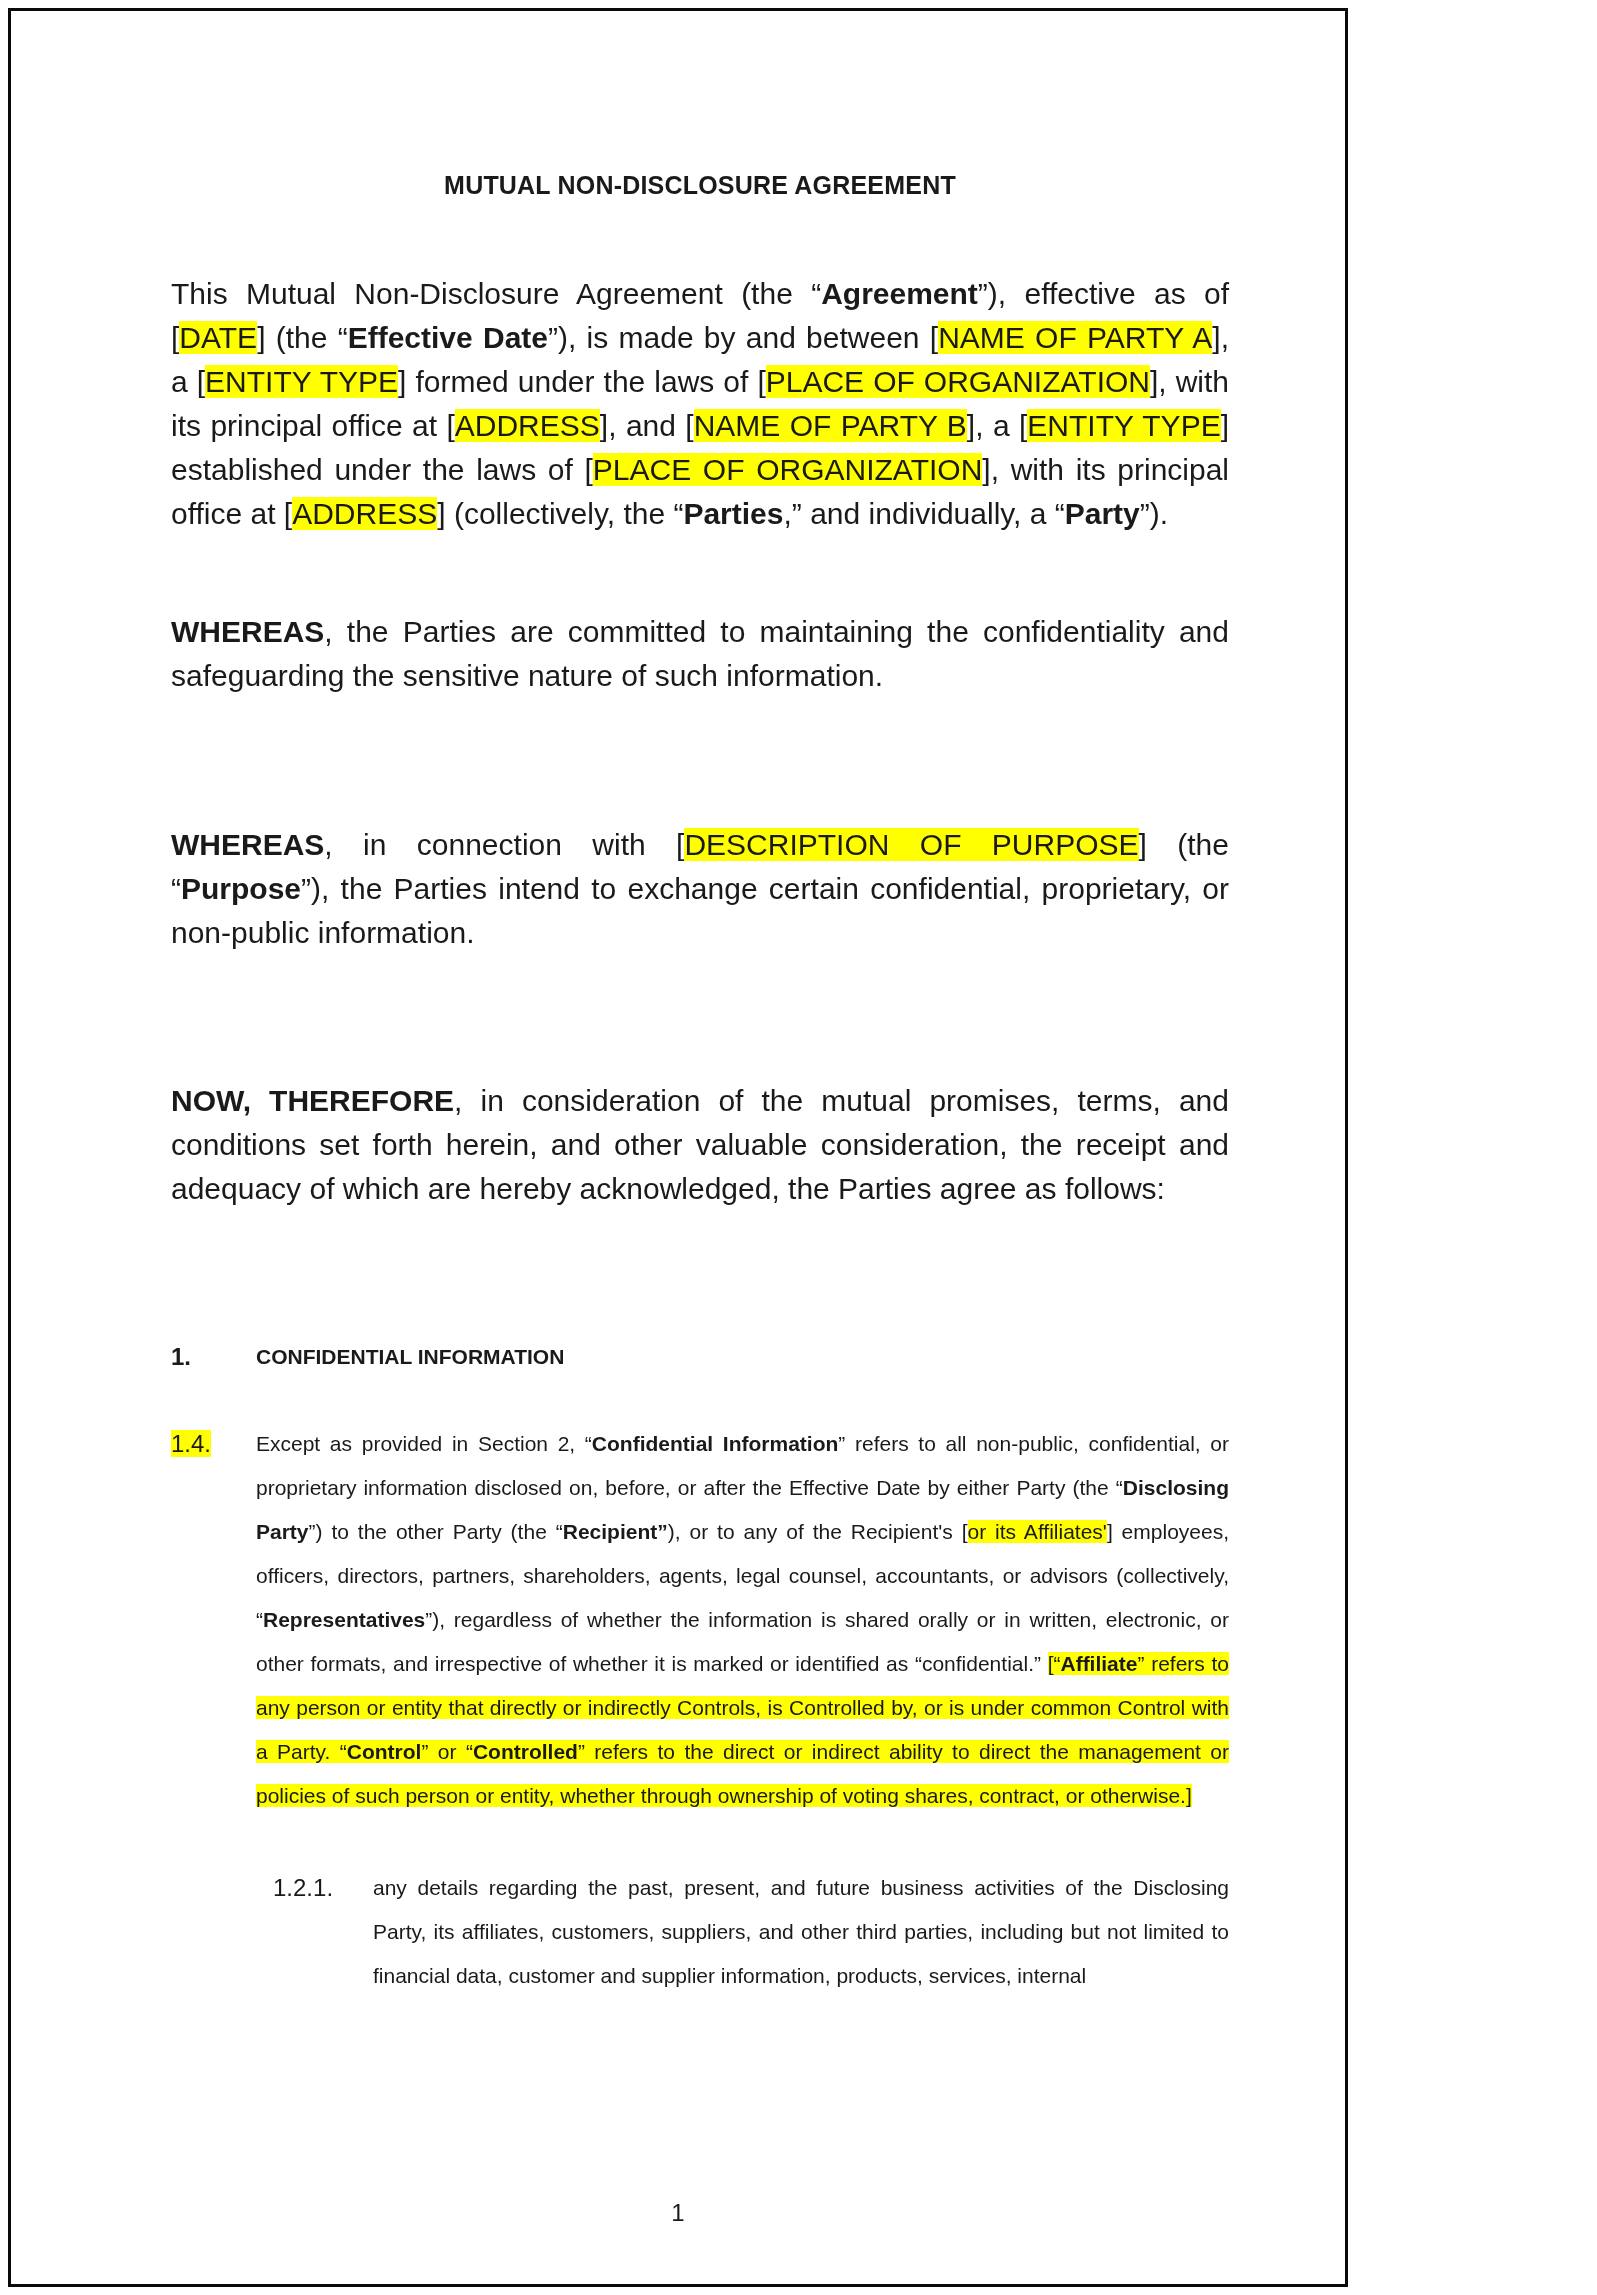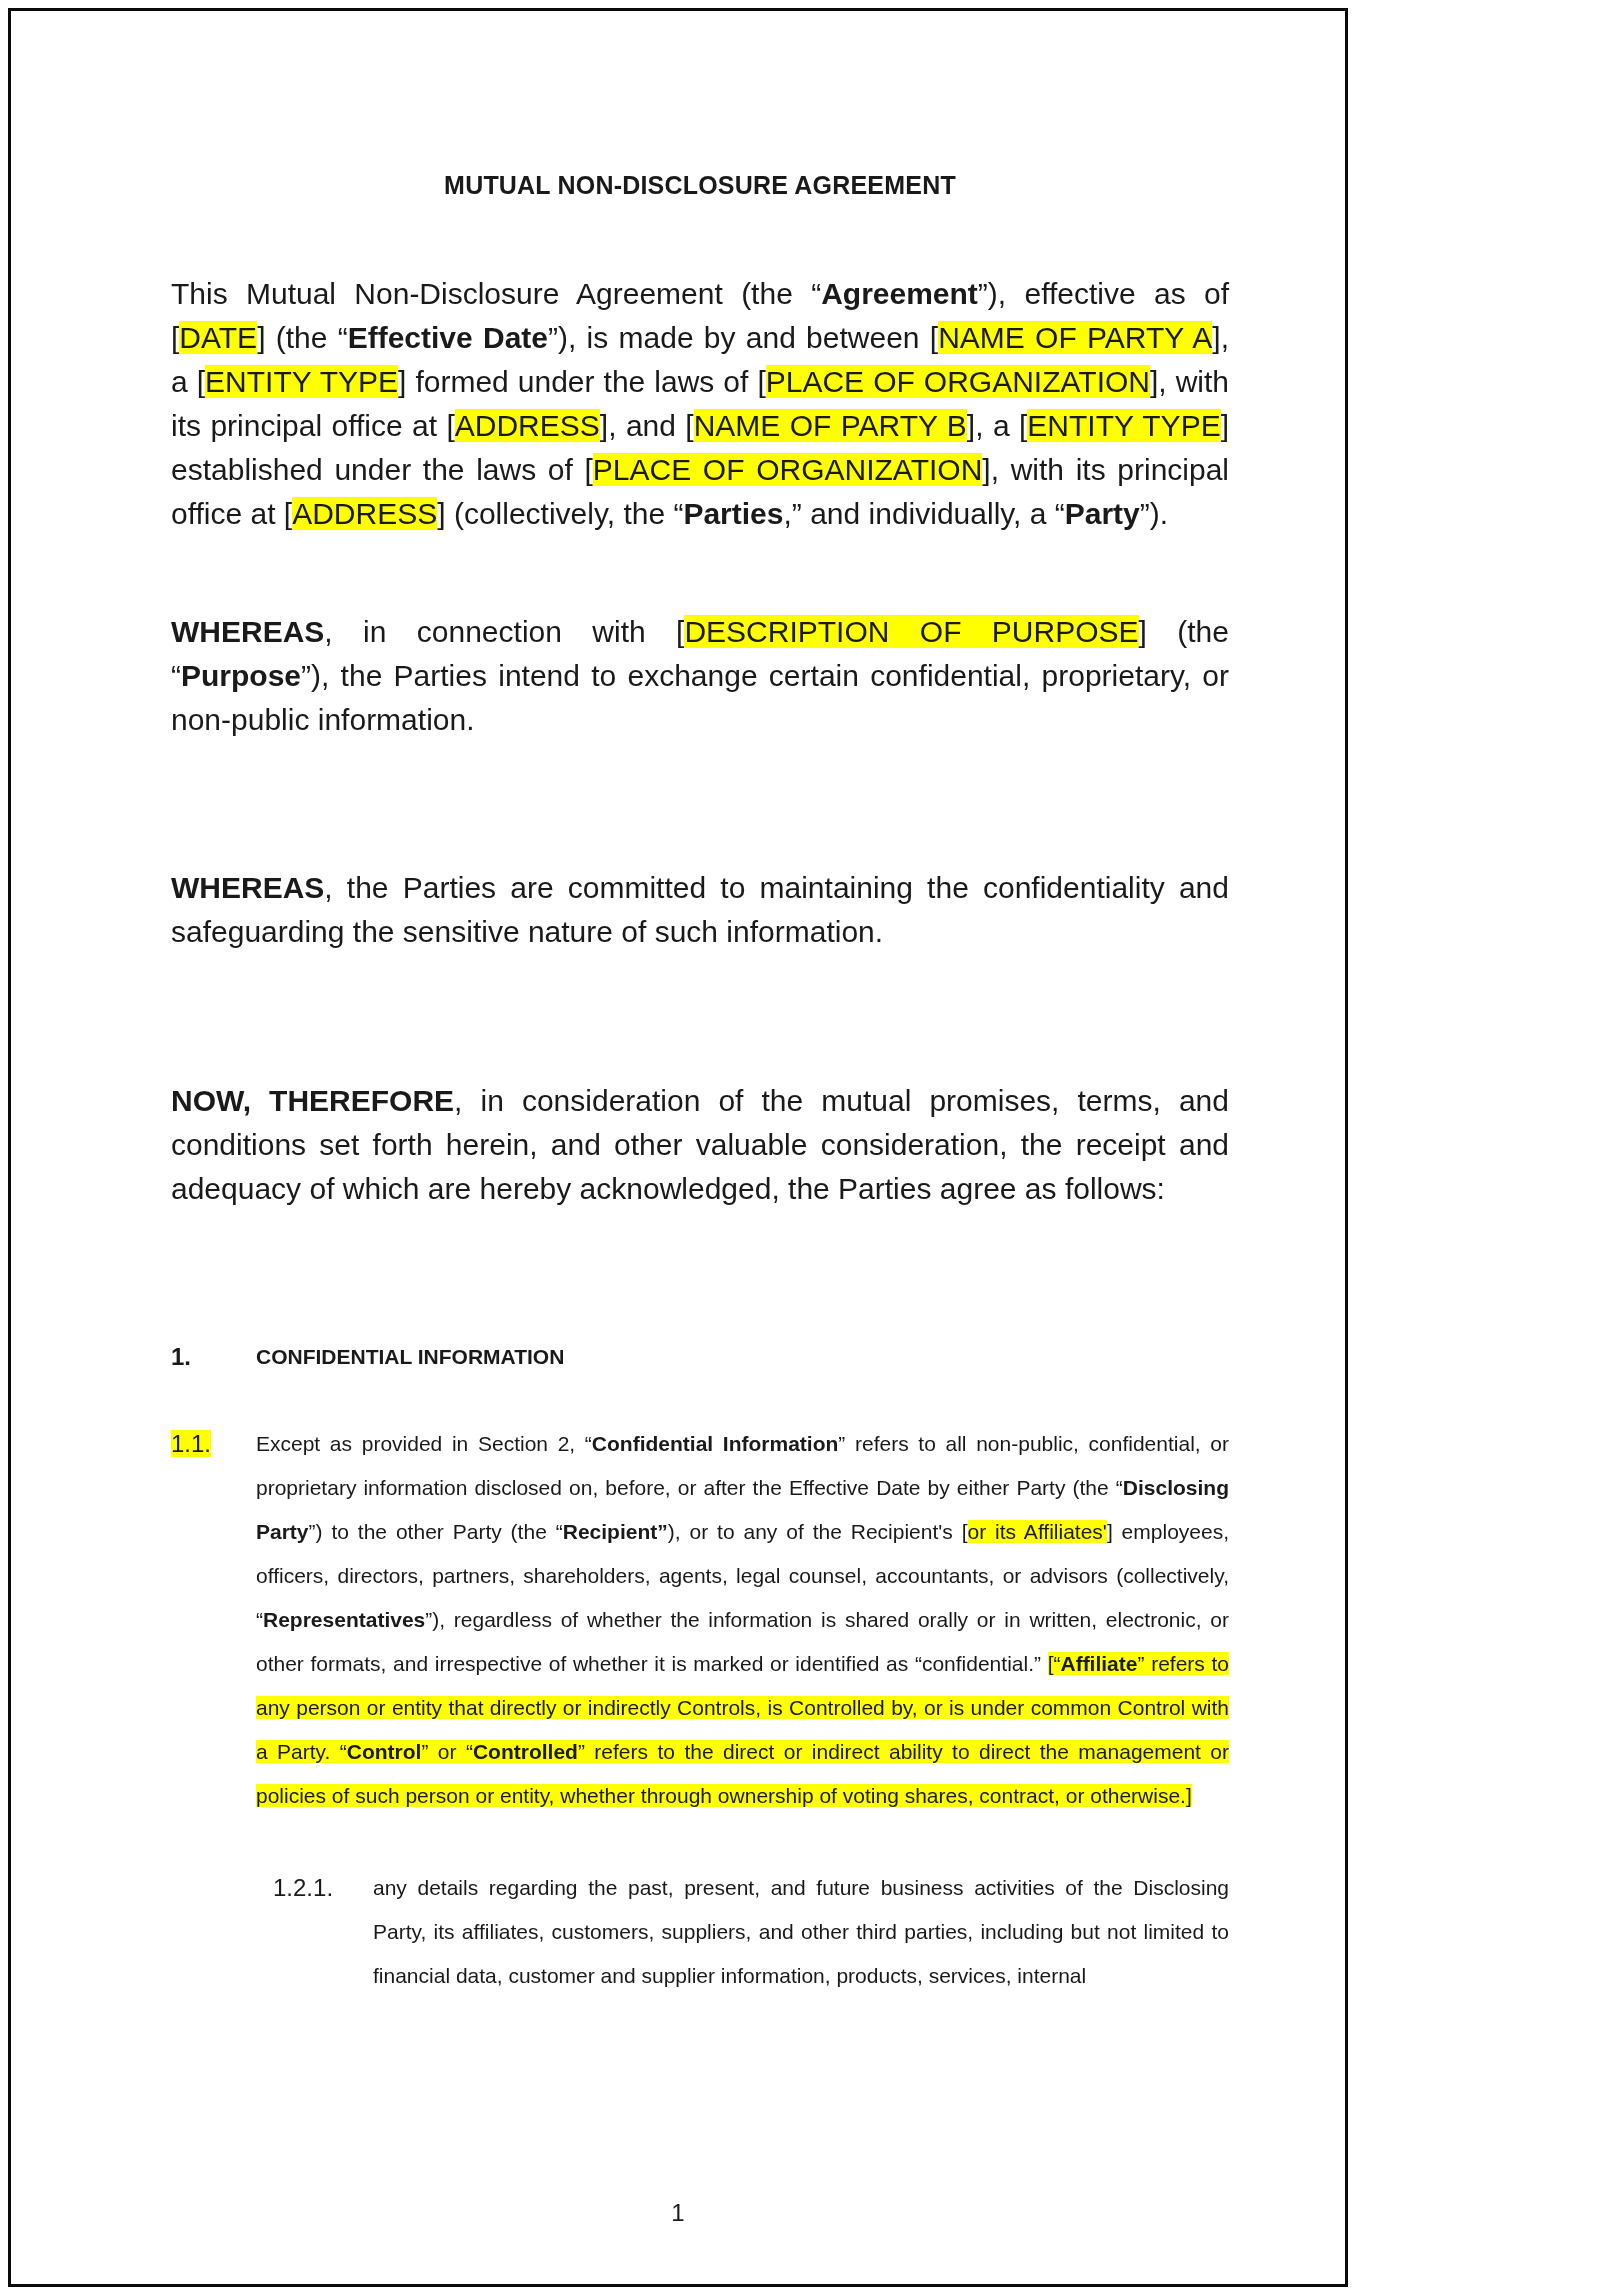--- a/index.html
+++ b/index.html
@@ -79,33 +79,33 @@
 
 <div class="page">
   <div class="frame"></div>
 
   <div class="content">
 
     <h1 class="title">MUTUAL NON-DISCLOSURE AGREEMENT</h1>
 
     <p class="para mb-intro"><span>This Mutual Non-Disclosure Agreement (the “</span><span class="b">Agreement</span><span>”), effective as of [</span><span class="h">DATE</span><span>] (the “</span><span class="b">Effective Date</span><span>”), is made by and between [</span><span class="h">NAME OF PARTY A</span><span>], a [</span><span class="h">ENTITY TYPE</span><span>] formed under the laws of [</span><span class="h">PLACE OF ORGANIZATION</span><span>], with its principal office at [</span><span class="h">ADDRESS</span><span>], and [</span><span class="h">NAME OF PARTY B</span><span>], a [</span><span class="h">ENTITY TYPE</span><span>] established under the laws of [</span><span class="h">PLACE OF ORGANIZATION</span><span>], with its principal office at [</span><span class="h">ADDRESS</span><span>] (collectively, the “</span><span class="b">Parties</span><span>,” and individually, a “</span><span class="b">Party</span><span>”).</span></p>
 
+    <p class="para mb-w2"><span class="b">WHEREAS</span><span>, the Parties are committed to maintaining the confidentiality and safeguarding the sensitive nature of such information.</span></p>
+
     <p class="para mb-w1"><span class="b">WHEREAS</span><span>, in connection with [</span><span class="h">DESCRIPTION OF PURPOSE</span><span>] (the “</span><span class="b">Purpose</span><span>”), the Parties intend to exchange certain confidential, proprietary, or non-public information.</span></p>
-
-    <p class="para mb-w2"><span class="b">WHEREAS</span><span>, the Parties are committed to maintaining the confidentiality and safeguarding the sensitive nature of such information.</span></p>
 
     <p class="para mb-now"><span class="b">NOW, THEREFORE</span><span>, in consideration of the mutual promises, terms, and conditions set forth herein, and other valuable consideration, the receipt and adequacy of which are hereby acknowledged, the Parties agree as follows:</span></p>
 
     <div class="clause heading mb-head">
       <span class="num"><span class="b">1.</span></span>
       <span class="body"><span class="b">CONFIDENTIAL INFORMATION</span></span>
     </div>
 
     <div class="clause mb-c11">
-      <span class="num"><span class="h">1.1.</span></span>
+      <span class="num"><span class="h">1.4.</span></span>
       <div class="body"><span>Except as provided in Section 2, “</span><span class="b">Confidential Information</span><span>” refers to all non-public, confidential, or proprietary information disclosed on, before, or after the Effective Date by either Party (the “</span><span class="b">Disclosing Party</span><span>”) to the other Party (the “</span><span class="b">Recipient”</span><span>), or to any of the Recipient's [</span><span class="h">or its Affiliates'</span><span>] employees, officers, directors, partners, shareholders, agents, legal counsel, accountants, or advisors (collectively, “</span><span class="b">Representatives</span><span>”), regardless of whether the information is shared orally or in written, electronic, or other formats, and irrespective of whether it is marked or identified as “confidential.” </span><span class="h">[“</span><span class="b h">Affiliate</span><span class="h">” refers to any person or entity that directly or indirectly Controls, is Controlled by, or is under common Control with a Party. “</span><span class="b h">Control</span><span class="h">” or “</span><span class="b h">Controlled</span><span class="h">” refers to the direct or indirect ability to direct the management or policies of such person or entity, whether through ownership of voting shares, contract, or otherwise.]</span></div>
     </div>
 
 
     <div class="clause sub">
       <span class="num"><span>1.2.1.</span></span>
       <div class="body"><span>any details regarding the past, present, and future business activities of the Disclosing Party, its affiliates, customers, suppliers, and other third parties, including but not limited to financial data, customer and supplier information, products, services, internal</span></div>
     </div>
 
   </div>

